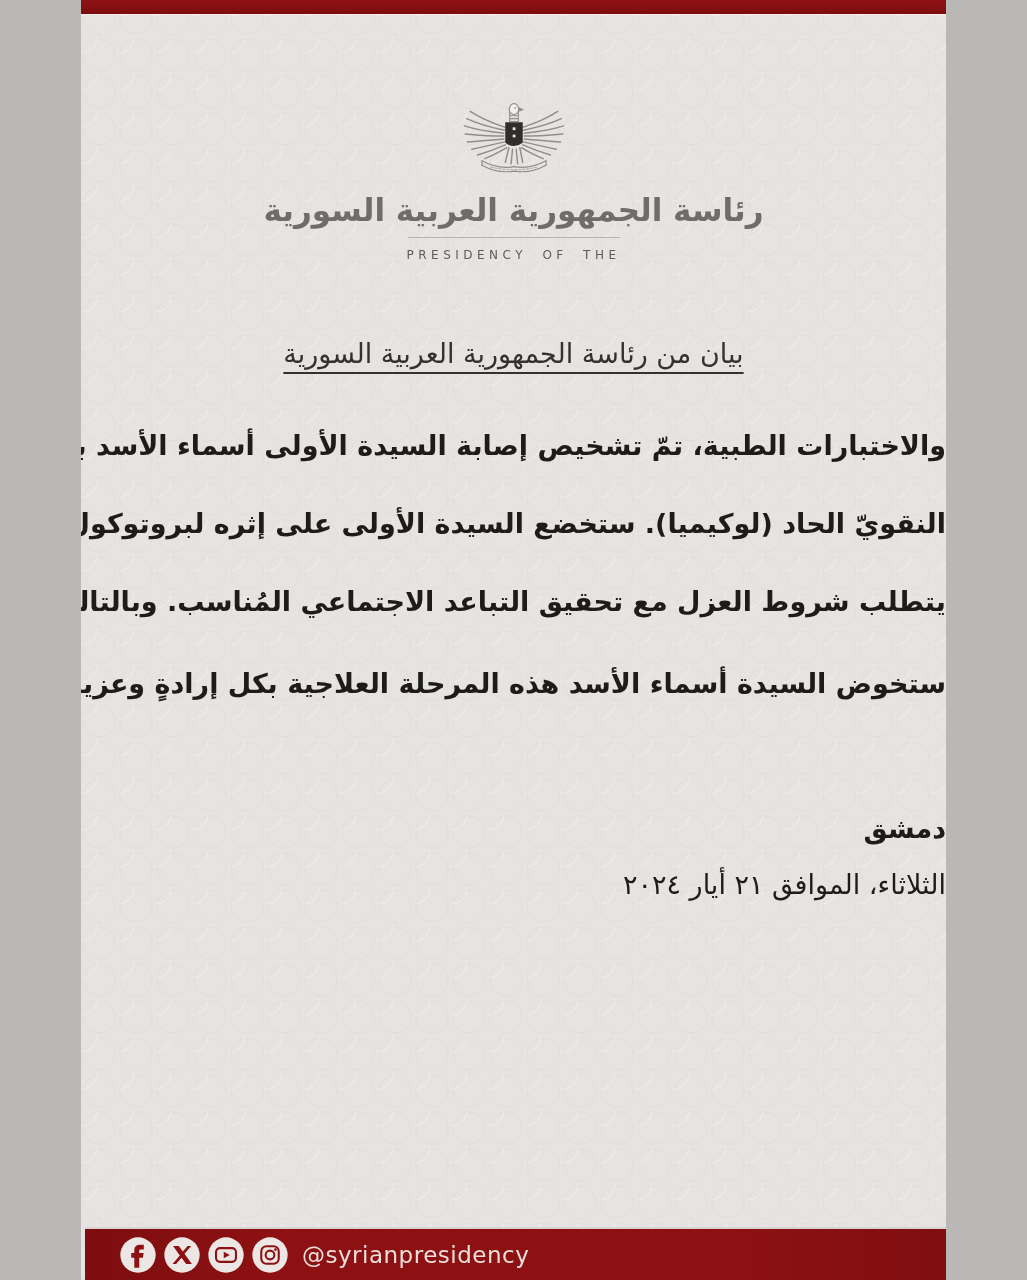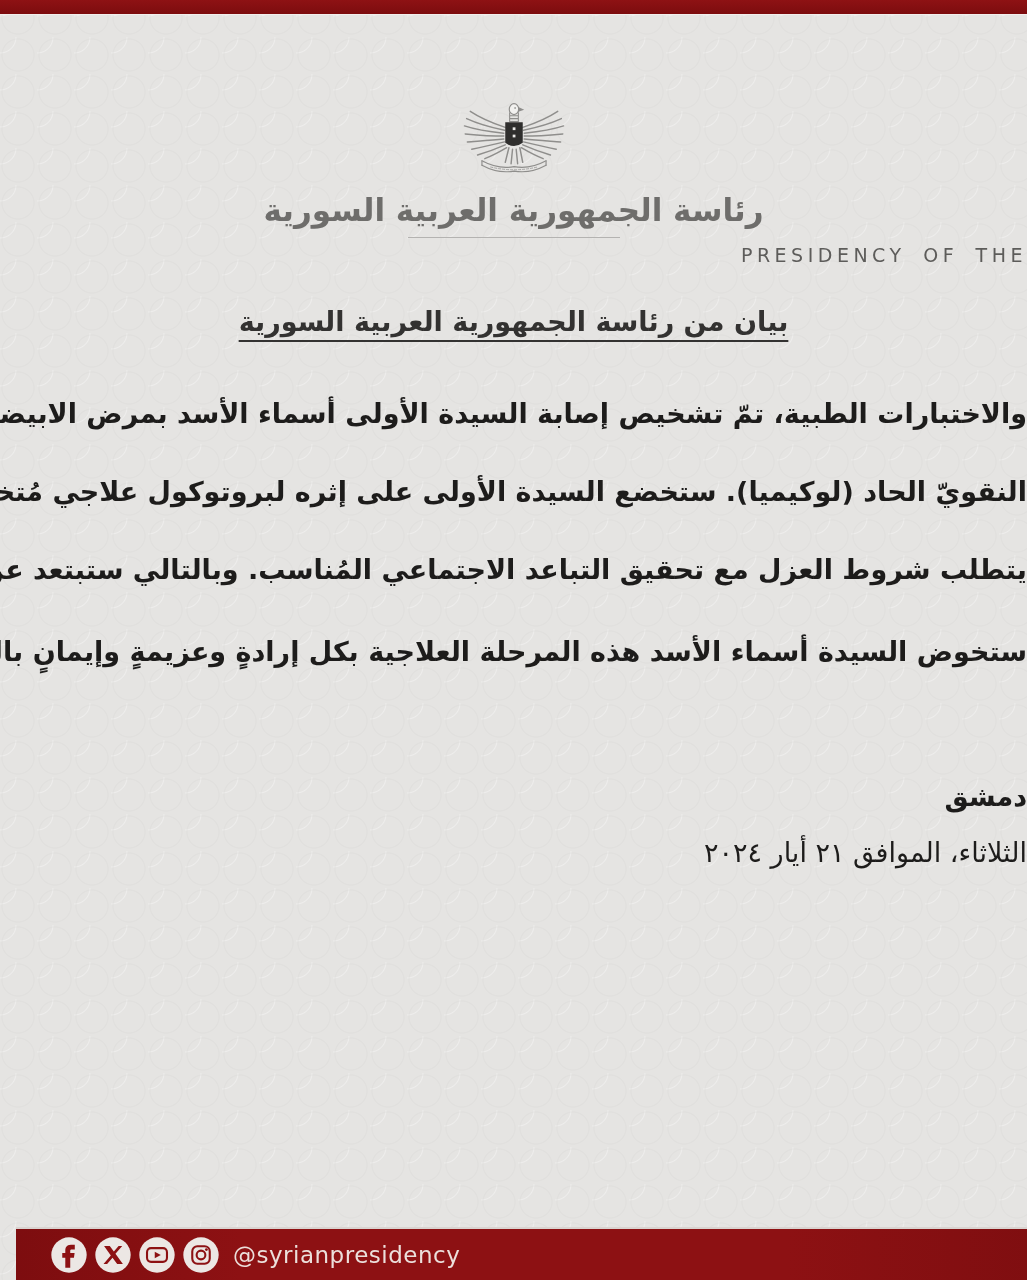--- a/index.html
+++ b/index.html
@@ -1,38 +1,38 @@
 <!DOCTYPE html>
 <html lang="ar"><head>
 <meta charset="utf-8">
 <style>
   * { margin:0; padding:0; box-sizing:border-box; }
   html,body { background:#b9b8b6; }
   body { font-family:"DejaVu Sans", sans-serif; }
 
   .page {
     position:relative;
-    width:1027px; height:1280px;
+    width:865px; height:1280px;
     margin:0 auto;
     background-color:#e5e4e2;
     background-image:
       radial-gradient(circle 17px at 18px 18px, transparent 15px, rgba(0,0,0,0.022) 16px, transparent 17px),
       radial-gradient(circle 17px at 0px 0px, transparent 15px, rgba(255,255,255,0.35) 16px, transparent 17px);
     background-size:37px 37px;
     overflow:hidden;
   }
 
   
   .top-bar {
     height:15px; width:100%;
     background:linear-gradient(#8e1214, #7c0c0e);
     border-bottom:1px solid #f2eeec;
   }
   .footer-bar {
-    position:absolute; left:16px; bottom:0;
+    position:absolute; left:4px; bottom:0;
     width:100%; height:53px;
     background:linear-gradient(90deg, #7d0d0f, #8d1113 22%, #8d1113 75%, #7f0e10);
     border-top:2px solid #d9d3d0;
     display:flex; align-items:center;
     padding-left:34px;
   }
 
   
   .header { text-align:center; padding-top:81px; }
   .emblem { display:block; margin:0 auto; width:102px; height:86px; }
@@ -42,35 +42,34 @@
     color:#6e6d6b;
     letter-spacing:0.5px;
     direction:rtl;
   }
   .logo-divider {
     width:212px; height:1px;
     background:#b4b3b1;
     margin:9px auto 7px auto;
   }
   .logo-en {
-    font-size:19px;
+    font-size:12px;
     color:#5d5c5a;
     letter-spacing:4.5px;
     word-spacing:7px;
     line-height:21px;
     font-weight:500;
-    text-align:right;
   }
 
   
   .title {
-    margin-top:40px;
+    margin-top:72px;
     text-align:center;
     direction:rtl;
-    font-size:27px; font-weight:bold;
+    font-size:27px; font-weight:normal;
     color:#333231;
     text-decoration:underline;
     text-underline-offset:9px;
     text-decoration-thickness:2px;
   }
   .body-text {
     margin-top:38px;
     direction:rtl;
     text-align:center;
     color:#1d1c1b;

